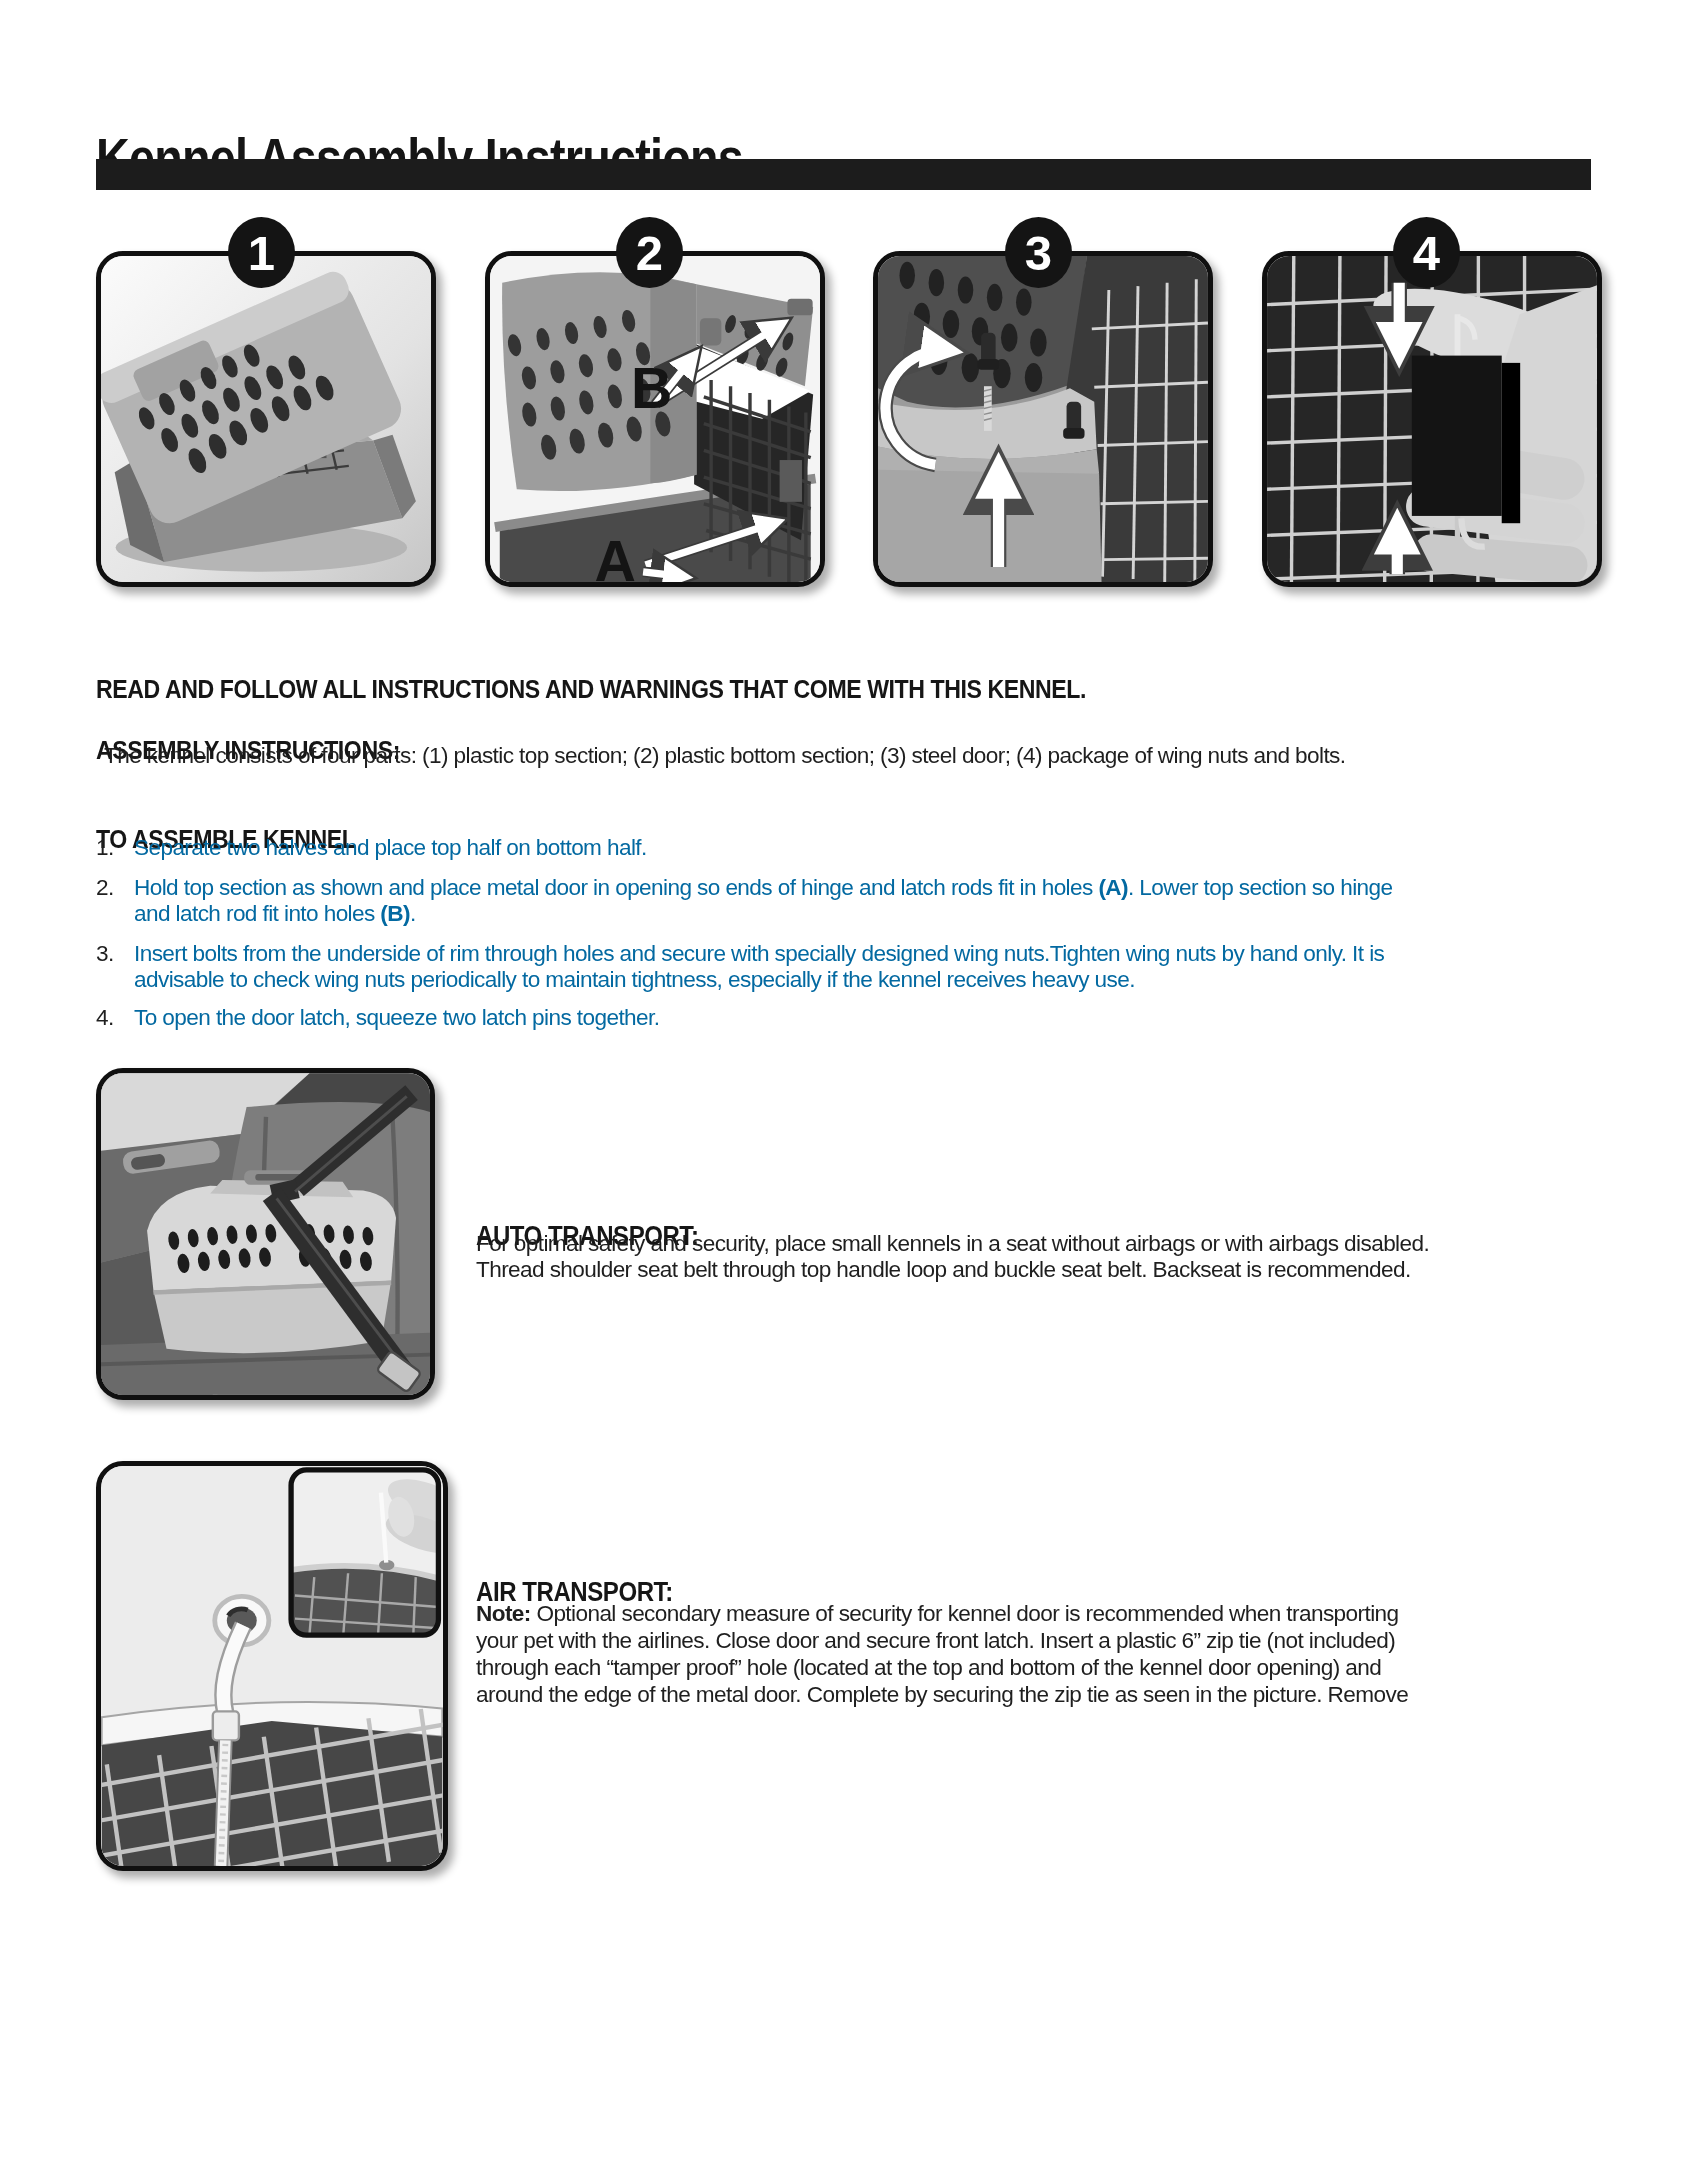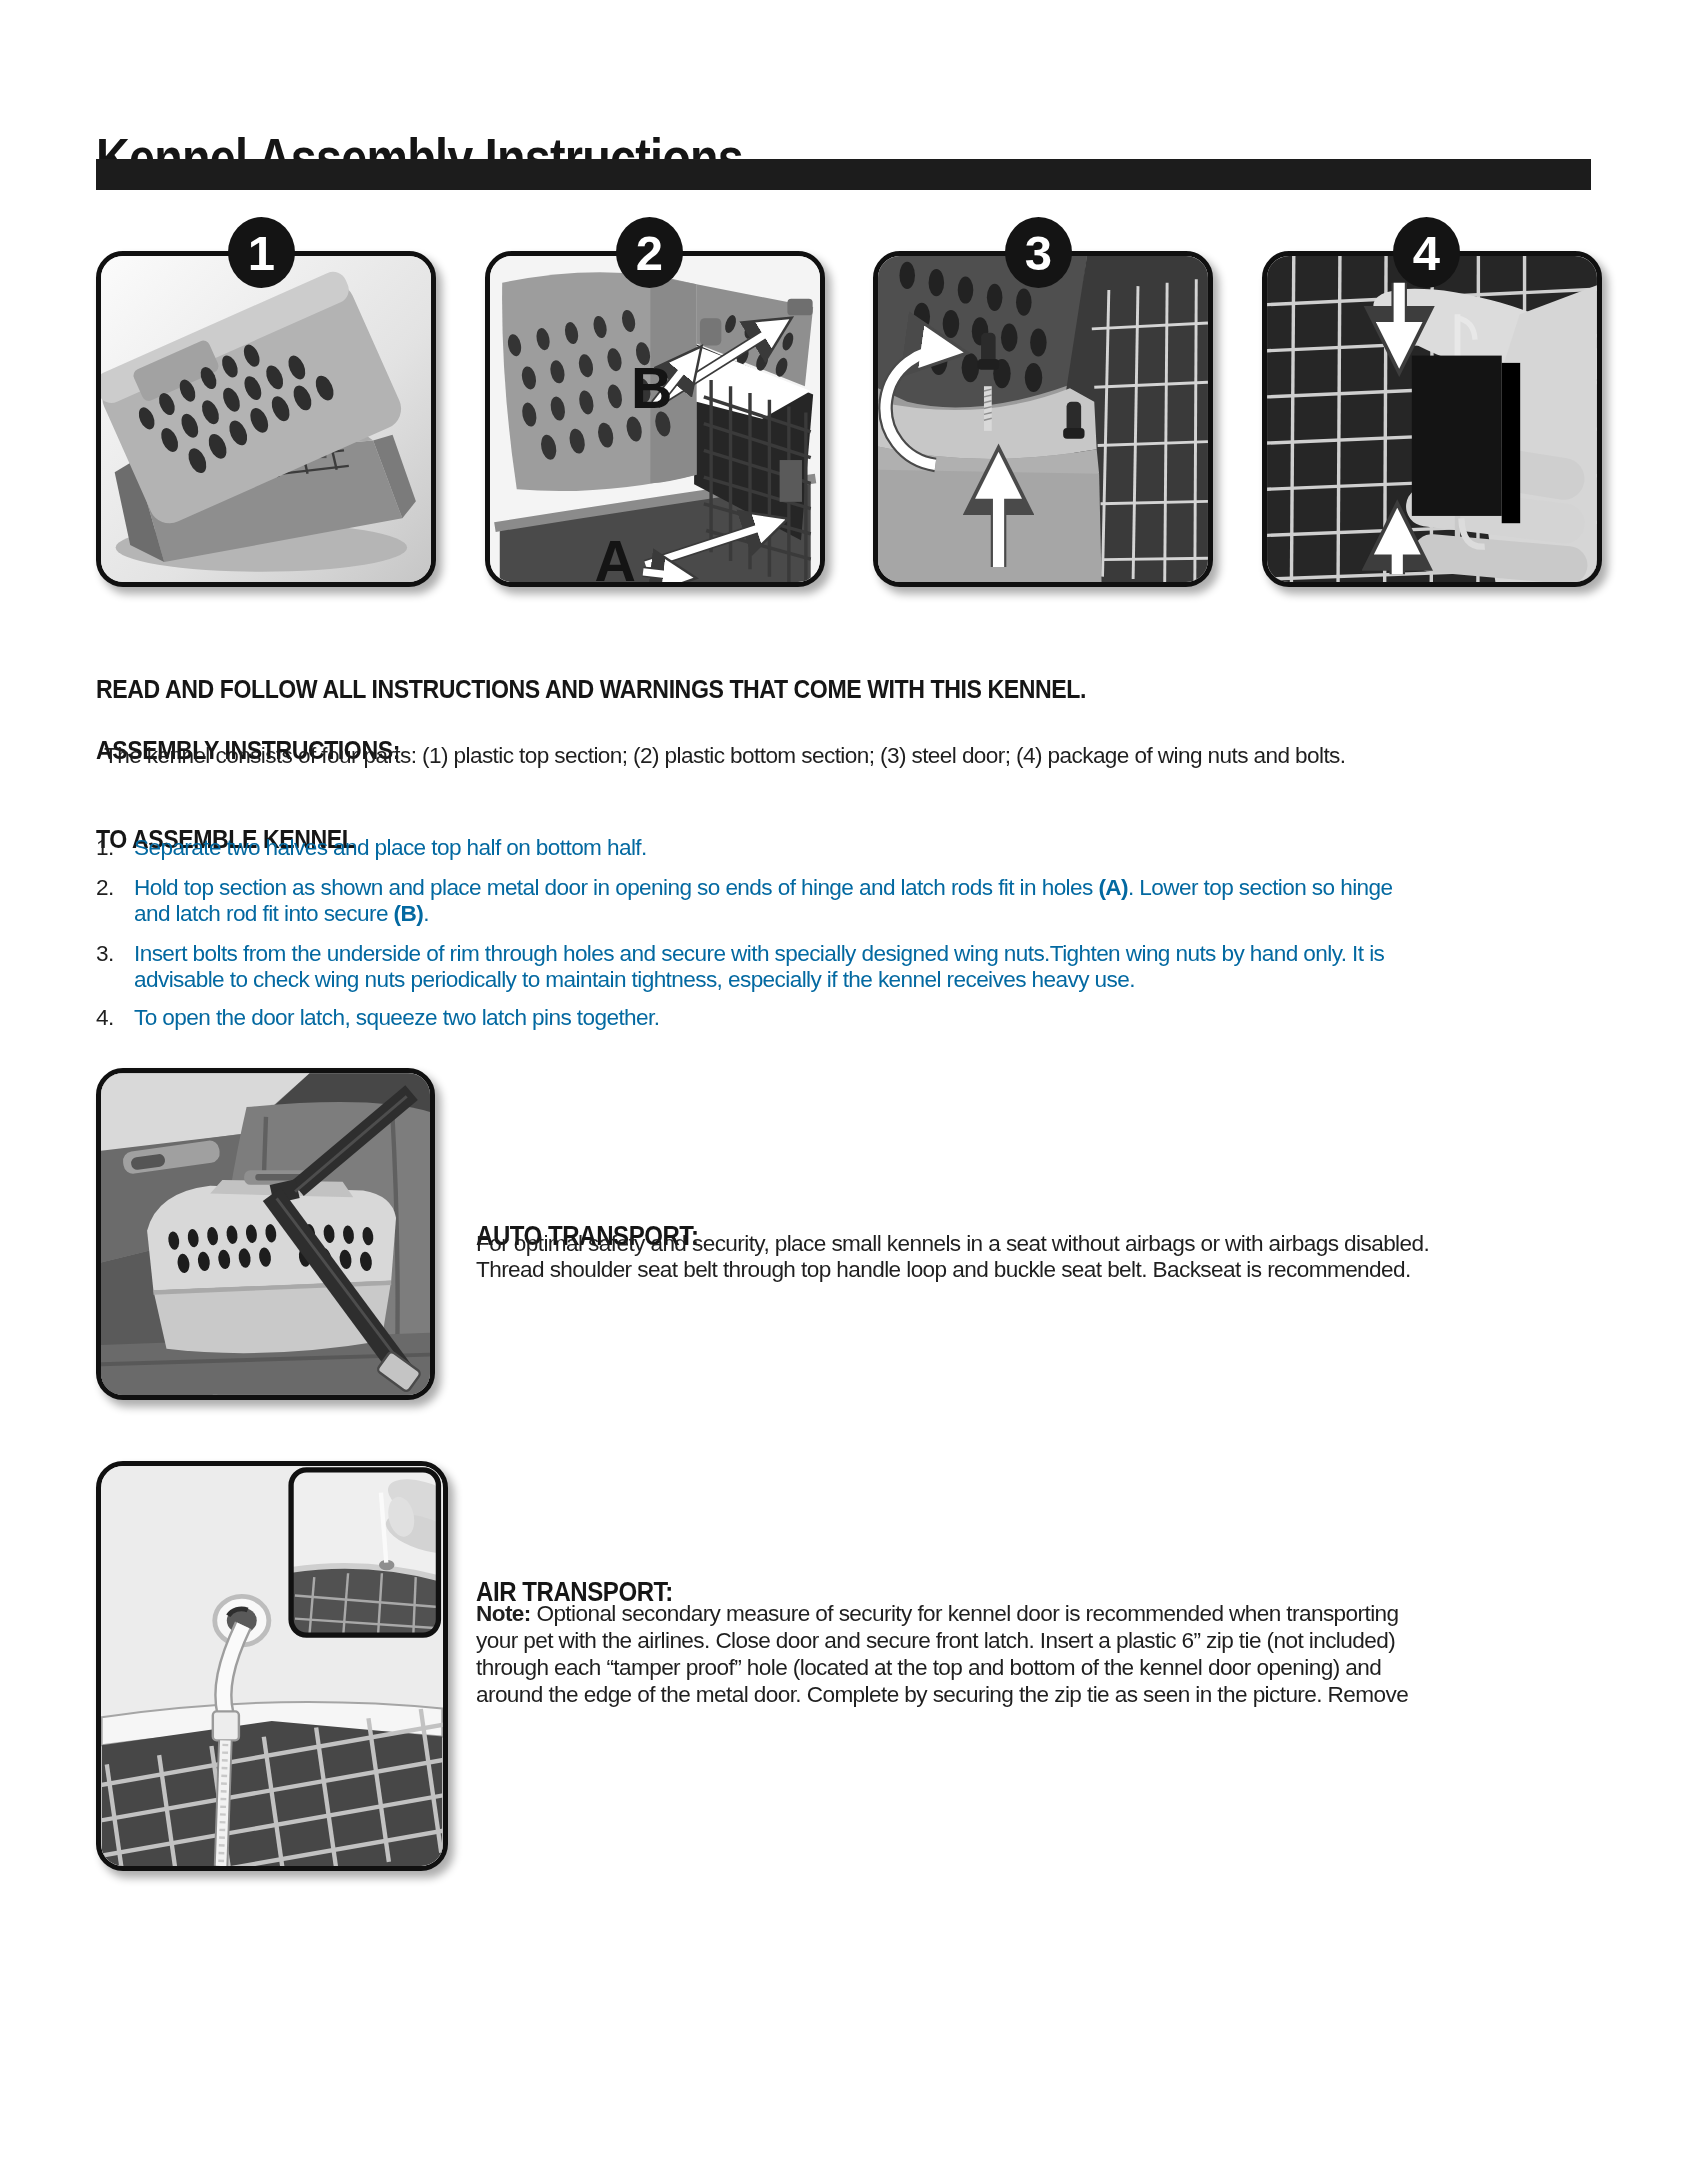--- a/index.html
+++ b/index.html
@@ -364,21 +364,21 @@
 
   <div class="abs steps-col" style="top:0;">
     <div class="step" style="top:835px;">
       <span class="num">1.</span>
       <span class="txt">Separate two halves and place top half on bottom half.</span>
     </div>
     <div class="step" style="top:875px;">
       <span class="num">2.</span>
       <span class="txt">
         <div><span>Hold top section as shown and place metal door in opening so ends of hinge and latch rods fit in holes </span><b>(A)</b><span>. Lower top section so hinge</span></div>
-        <div><span>and latch rod fit into secure </span><b>(B)</b><span>.</span></div>
+        <div><span>and latch rod fit into holes </span><b>(B)</b><span>.</span></div>
       </span>
     </div>
     <div class="step" style="top:941px;">
       <span class="num">3.</span>
       <span class="txt">
         <div>Insert bolts from the underside of rim through holes and secure with specially designed wing nuts.Tighten wing nuts by hand only. It is</div>
         <div>advisable to check wing nuts periodically to maintain tightness, especially if the kennel receives heavy use.</div>
       </span>
     </div>
     <div class="step" style="top:1005px;">

